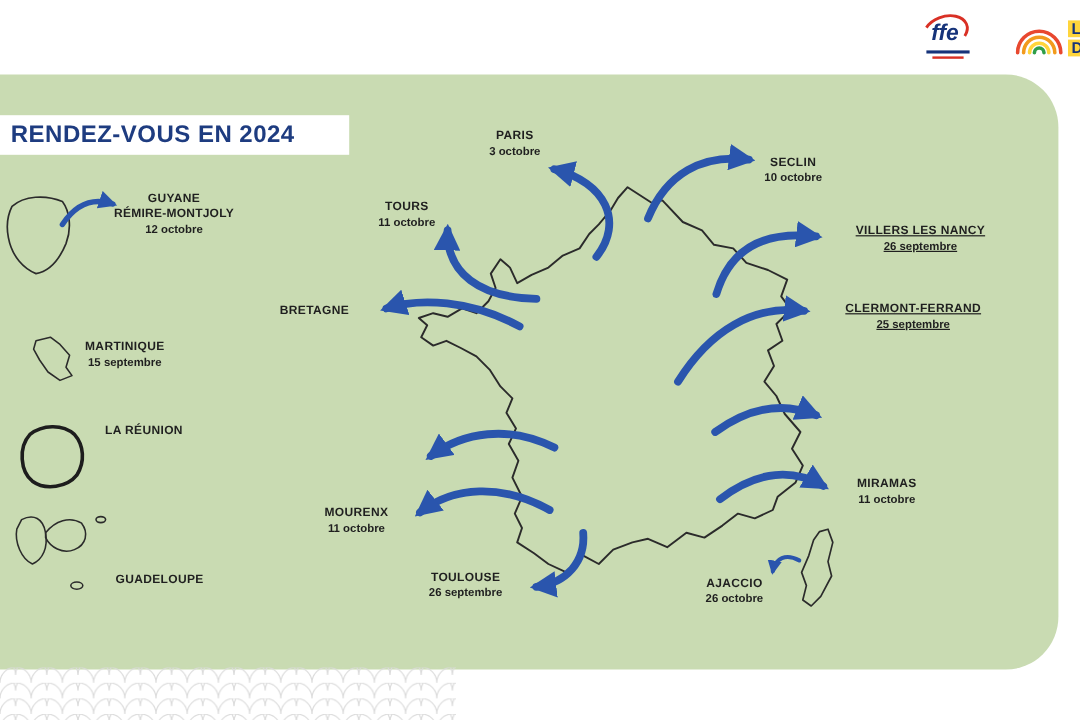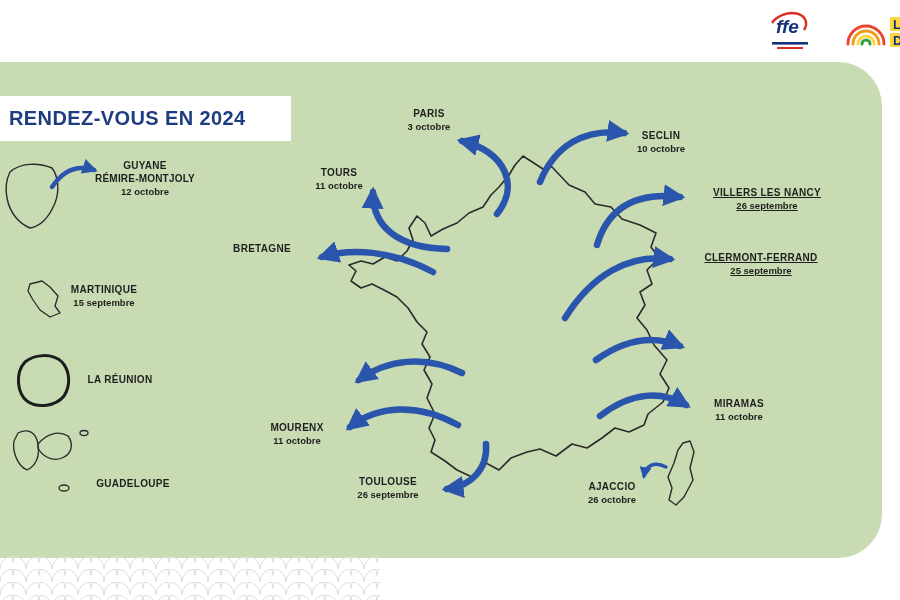--- a/index.html
+++ b/index.html
@@ -5,21 +5,21 @@
   html,body{margin:0;padding:0;}
   .stage{
     position:relative;width:900px;height:600px;overflow:hidden;
     background:#ffffff;font-family:"Liberation Sans",sans-serif;
   }
   .green-panel{
     position:absolute;left:0;top:62px;width:882px;height:496px;
     background:#c9dbb2;border-radius:0 44px 44px 0;
   }
   .title-band{
-    position:absolute;left:0;top:96px;width:291px;height:45px;
+    position:absolute;left:0;top:96px;width:291px;height:33px;
     background:#ffffff;display:flex;align-items:center;padding-left:9px;box-sizing:border-box;
   }
   .title-band .title{
     color:#1e3c80;font-size:20px;font-weight:800;letter-spacing:.4px;white-space:nowrap;
   }
   .overlay-svg{position:absolute;left:0;top:0;width:900px;height:600px;}
   .label{position:absolute;width:160px;text-align:center;color:#1f1f1f;}
   .label.wide{width:190px;text-decoration:underline;}
   .label .city{font-size:10px;font-weight:800;letter-spacing:.3px;}
   .label .sub{font-size:10px;font-weight:700;margin-top:2px;letter-spacing:.2px;}
@@ -93,21 +93,21 @@
 
   <div class="label" style="left:65px;top:160px">
     <div class="city">GUYANE</div>
     <div class="sub">RÉMIRE-MONTJOLY</div>
     <div class="date">12 octobre</div>
   </div>
   <div class="label" style="left:24px;top:284px">
     <div class="city">MARTINIQUE</div>
     <div class="date">15 septembre</div>
   </div>
-  <div class="label" style="left:40px;top:374px">
+  <div class="label" style="left:40px;top:354px">
     <div class="city">LA RÉUNION</div>
   </div>
   <div class="label" style="left:53px;top:478px">
     <div class="city">GUADELOUPE</div>
   </div>
 
   <div class="label" style="left:349px;top:108px">
     <div class="city">PARIS</div>
     <div class="date">3 octobre</div>
   </div>
@@ -116,21 +116,21 @@
     <div class="date">10 octobre</div>
   </div>
   <div class="label" style="left:259px;top:167px">
     <div class="city">TOURS</div>
     <div class="date">11 octobre</div>
   </div>
   <div class="label wide" style="left:672px;top:187px">
     <div class="city">VILLERS LES NANCY</div>
     <div class="date">26 septembre</div>
   </div>
-  <div class="label" style="left:182px;top:243px">
+  <div class="label" style="left:182px;top:254px">
     <div class="city">BRETAGNE</div>
   </div>
   <div class="label wide" style="left:666px;top:252px">
     <div class="city">CLERMONT-FERRAND</div>
     <div class="date">25 septembre</div>
   </div>
   <div class="label" style="left:659px;top:398px">
     <div class="city">MIRAMAS</div>
     <div class="date">11 octobre</div>
   </div>

